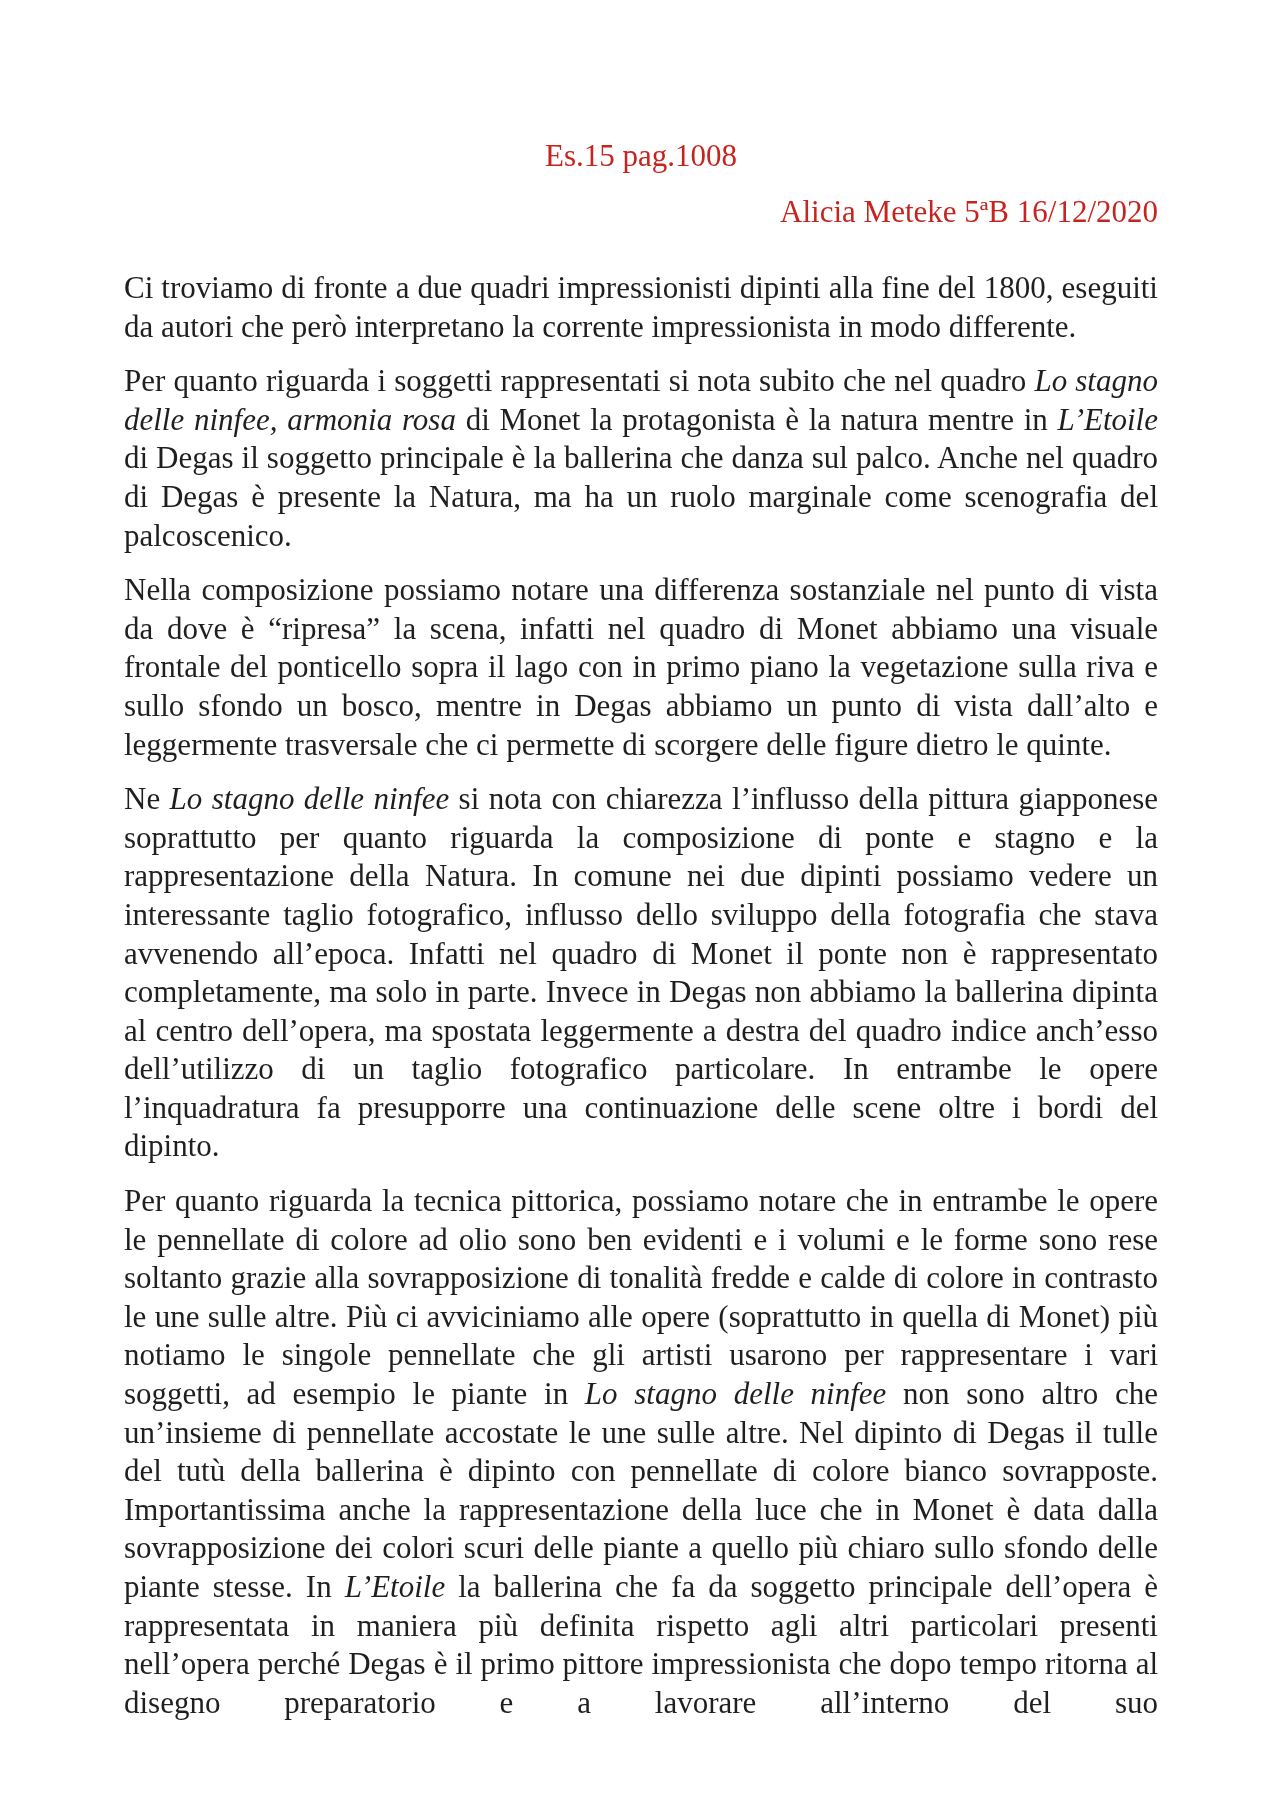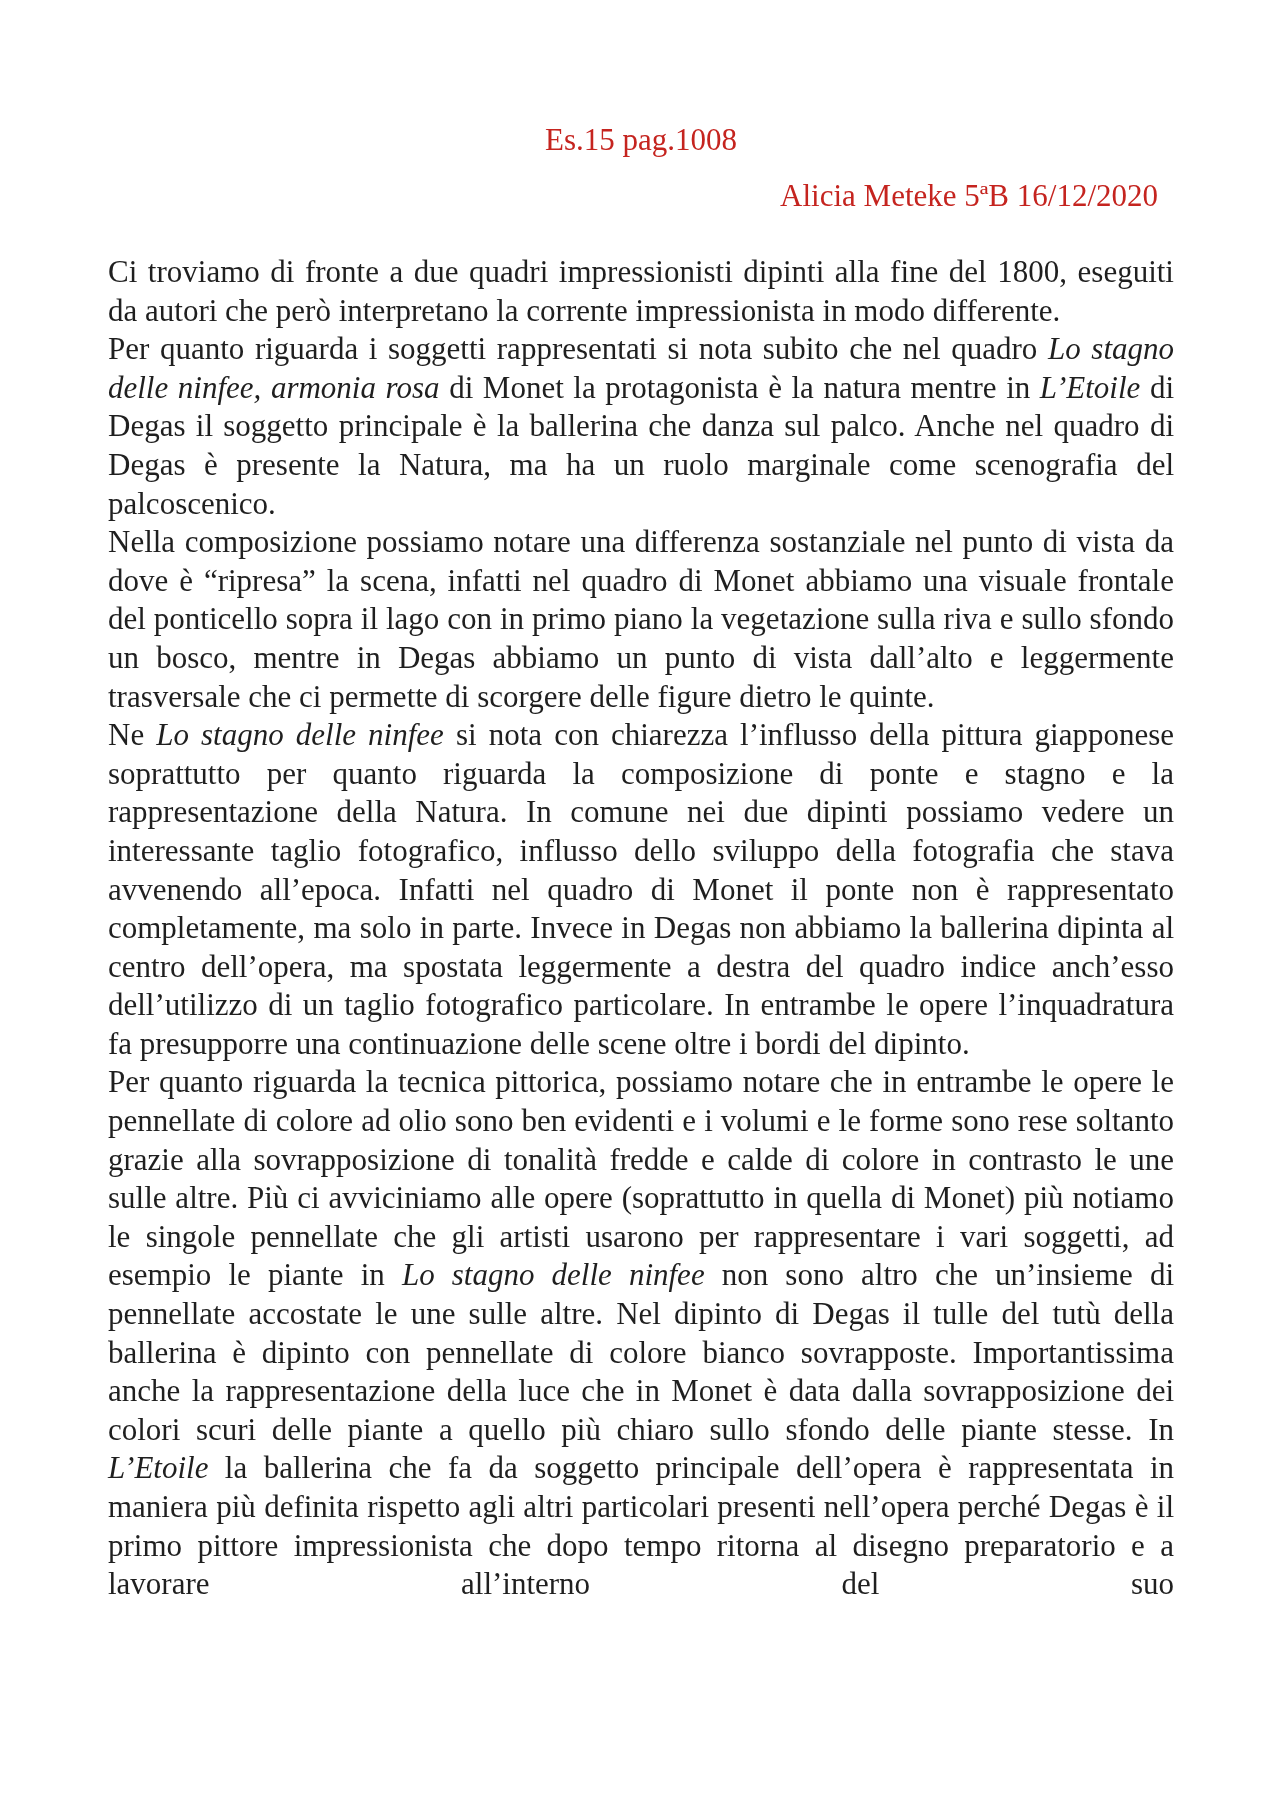--- a/index.html
+++ b/index.html
@@ -18,21 +18,21 @@
     height: 1811px;
     background: var(--page-bg);
     overflow: hidden;
     font-family: "Liberation Serif", "DejaVu Serif", serif;
     color: var(--body-text);
   }
   .content {
     position: absolute;
     left: 108px;
     width: 1066px;
-    top: 120px;
+    top: 136px;
   }
   .doc-title {
     margin: 0;
     font-size: 31px;
     font-weight: normal;
     line-height: 40px;
     text-align: center;
     color: var(--accent-red);
   }
   .doc-byline {
@@ -43,21 +43,21 @@
     color: var(--accent-red);
   }
   .doc-body {
     margin-top: 37px;
     font-size: 31px;
     line-height: 38.6px;
     text-align: justify;
     hyphens: none;
   }
   .para {
-    margin: 0;
+    margin: 16px;
     padding: 0;
   }
   
   .para:last-child {
     text-align-last: justify;
   }
   .para em {
     font-style: italic;
   }
 </style>

